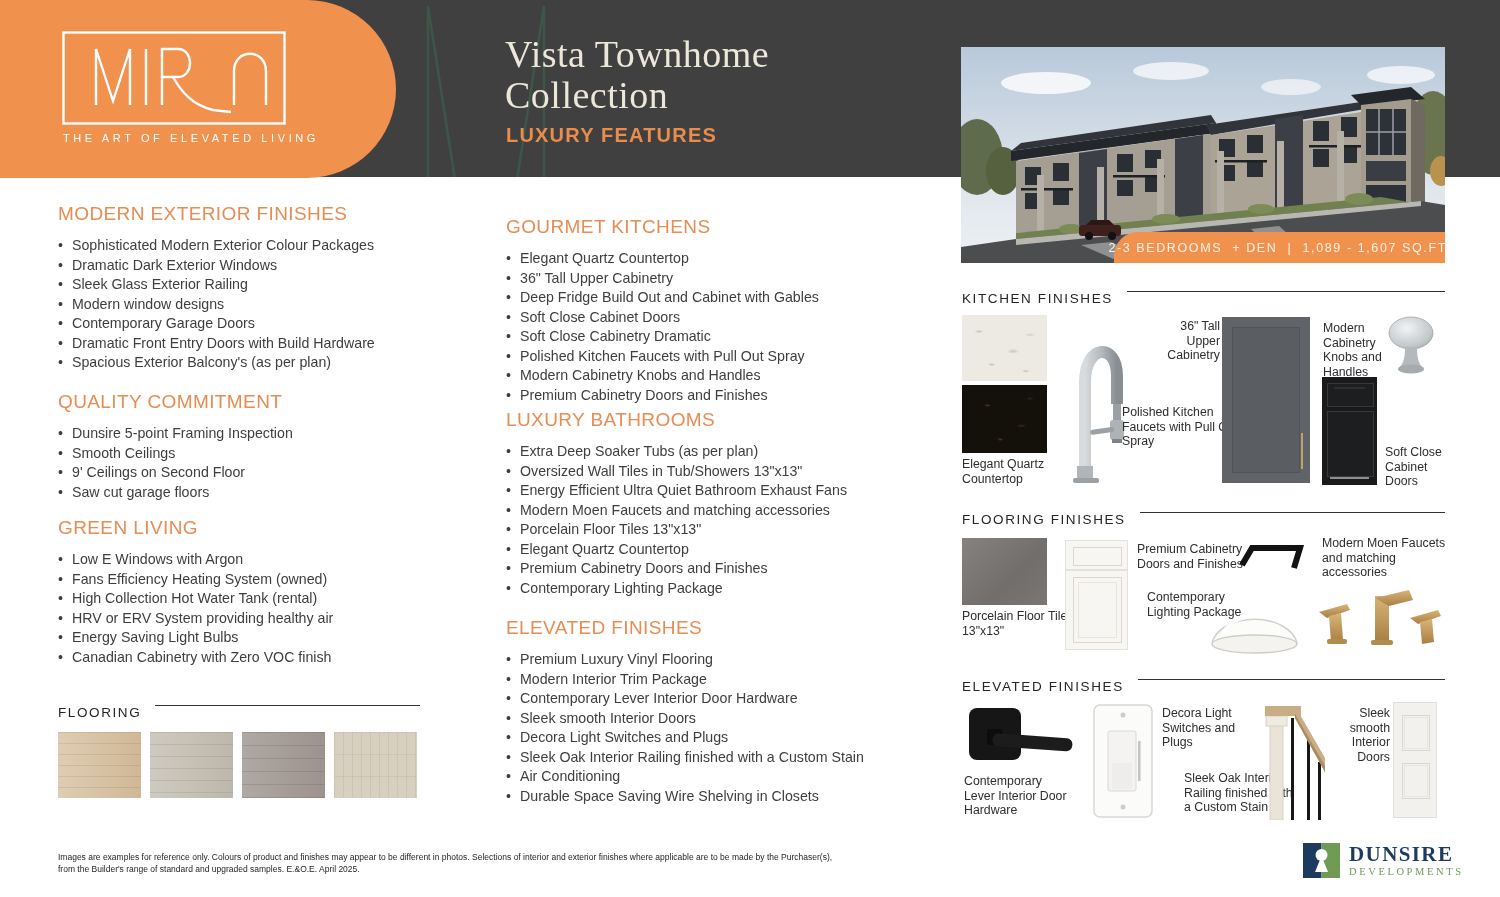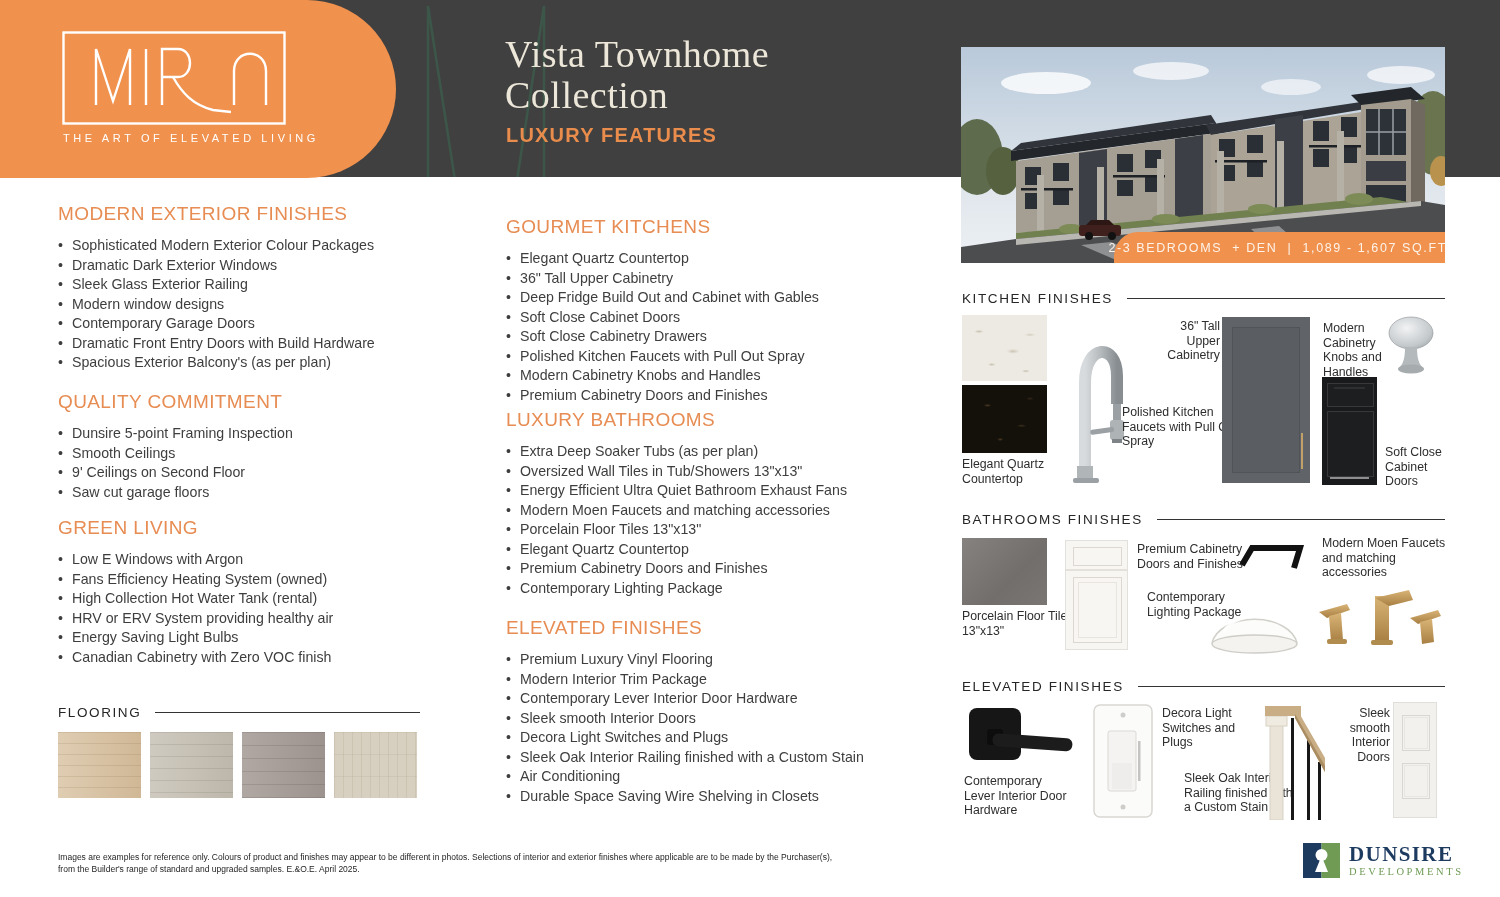--- a/index.html
+++ b/index.html
@@ -29,21 +29,21 @@
   .col-left{position:absolute;left:58px;width:430px;}
   .col-mid{position:absolute;left:506px;width:445px;}
   .sec{position:absolute;left:0;width:100%;}
   .sec-h{font-size:19px;color:#e78c52;letter-spacing:.4px;margin:0 0 11px 0;font-weight:400;}
   .blist{margin:0;padding:0;list-style:none;}
   .blist li{position:relative;padding-left:14px;font-size:14.2px;line-height:19.5px;color:#3f3e3e;}
   .blist li::before{content:"\2022";position:absolute;left:0;top:0;color:#3f3e3e;}
 
   
   .gal{position:absolute;}
-  .gal-head{display:flex;align-items:center;}
+  .gal-head{display:flex;align-items:flex-start;}
   .gal-head .txt{font-size:13.5px;letter-spacing:1.6px;color:#262626;white-space:nowrap;}
   .gal-head .rule{flex:1;height:1px;background:#333333;margin-left:14px;}
   .plabel{position:absolute;font-size:12.3px;line-height:14.6px;color:#2e2e2e;}
   .r{text-align:right;}
 
   
   .swatches{position:absolute;top:27px;left:0;display:flex;gap:9px;}
   .swatch{width:83px;height:66px;}
   .wood1{background:#d8c2a2;background-image:repeating-linear-gradient(180deg,rgba(120,90,50,.14) 0 1px,transparent 1px 11px),linear-gradient(90deg,rgba(255,255,255,.18),rgba(150,110,60,.12));}
   .wood2{background:#c7c1b5;background-image:repeating-linear-gradient(180deg,rgba(90,85,70,.14) 0 1px,transparent 1px 12px),linear-gradient(90deg,rgba(255,255,255,.15),rgba(120,110,95,.12));}
@@ -252,21 +252,21 @@
   </div>
 
   <div class="col-mid">
     <div class="sec" style="top:216px">
       <h2 class="sec-h">GOURMET KITCHENS</h2>
       <ul class="blist">
         <li>Elegant Quartz Countertop</li>
         <li>36" Tall Upper Cabinetry</li>
         <li>Deep Fridge Build Out and Cabinet with Gables</li>
         <li>Soft Close Cabinet Doors</li>
-        <li>Soft Close Cabinetry Drawers</li>
+        <li>Soft Close Cabinetry Dramatic</li>
         <li>Polished Kitchen Faucets with Pull Out Spray</li>
         <li>Modern Cabinetry Knobs and Handles</li>
         <li>Premium Cabinetry Doors and Finishes</li>
       </ul>
     </div>
     <div class="sec" style="top:409px">
       <h2 class="sec-h">LUXURY BATHROOMS</h2>
       <ul class="blist">
         <li>Extra Deep Soaker Tubs (as per plan)</li>
         <li>Oversized Wall Tiles in Tub/Showers 13"x13"</li>
@@ -347,21 +347,21 @@
       <div style="position:absolute;left:5px;top:6px;width:45px;height:22px;background:#1d1e20;border:1px solid #38383a"></div>
       <div style="position:absolute;left:12px;top:10px;width:31px;height:2px;background:#2e2f31"></div>
       <div style="position:absolute;left:5px;top:34px;width:45px;height:64px;background:#1d1e20;border:1px solid #38383a"></div>
       <div style="position:absolute;left:8px;bottom:6px;width:39px;height:2px;background:#8e8e90"></div>
     </div>
     <div class="plabel" style="left:423px;top:154px;width:60px">Soft Close Cabinet Doors</div>
   </div>
 
   <div class="gal" style="left:962px;top:512px;width:483px;height:160px">
     <div class="gal-head">
-      <span class="txt">BATHROOMS FINISHES</span>
+      <span class="txt">FLOORING FINISHES</span>
       <span class="rule"></span>
     </div>
     <div class="abs tile-gray" style="left:0;top:26px;width:85px;height:67px"></div>
     <div class="plabel" style="left:0;top:97px;width:118px">Porcelain Floor Tiles 13"x13"</div>
 
     <div class="abs" style="left:103px;top:28px;width:63px;height:110px;background:#f7f6f3;border:1px solid #e3e1dc;box-sizing:border-box">
       <div style="position:absolute;left:7px;top:6px;width:47px;height:17px;border:1px solid #dcd8d1"></div>
       <div style="position:absolute;left:0;top:28px;width:100%;height:2px;background:#e4e1da"></div>
       <div style="position:absolute;left:7px;top:36px;width:47px;height:64px;border:1px solid #dcd8d1"></div>
       <div style="position:absolute;left:12px;top:41px;width:37px;height:54px;border:1px solid #e8e5df"></div>

